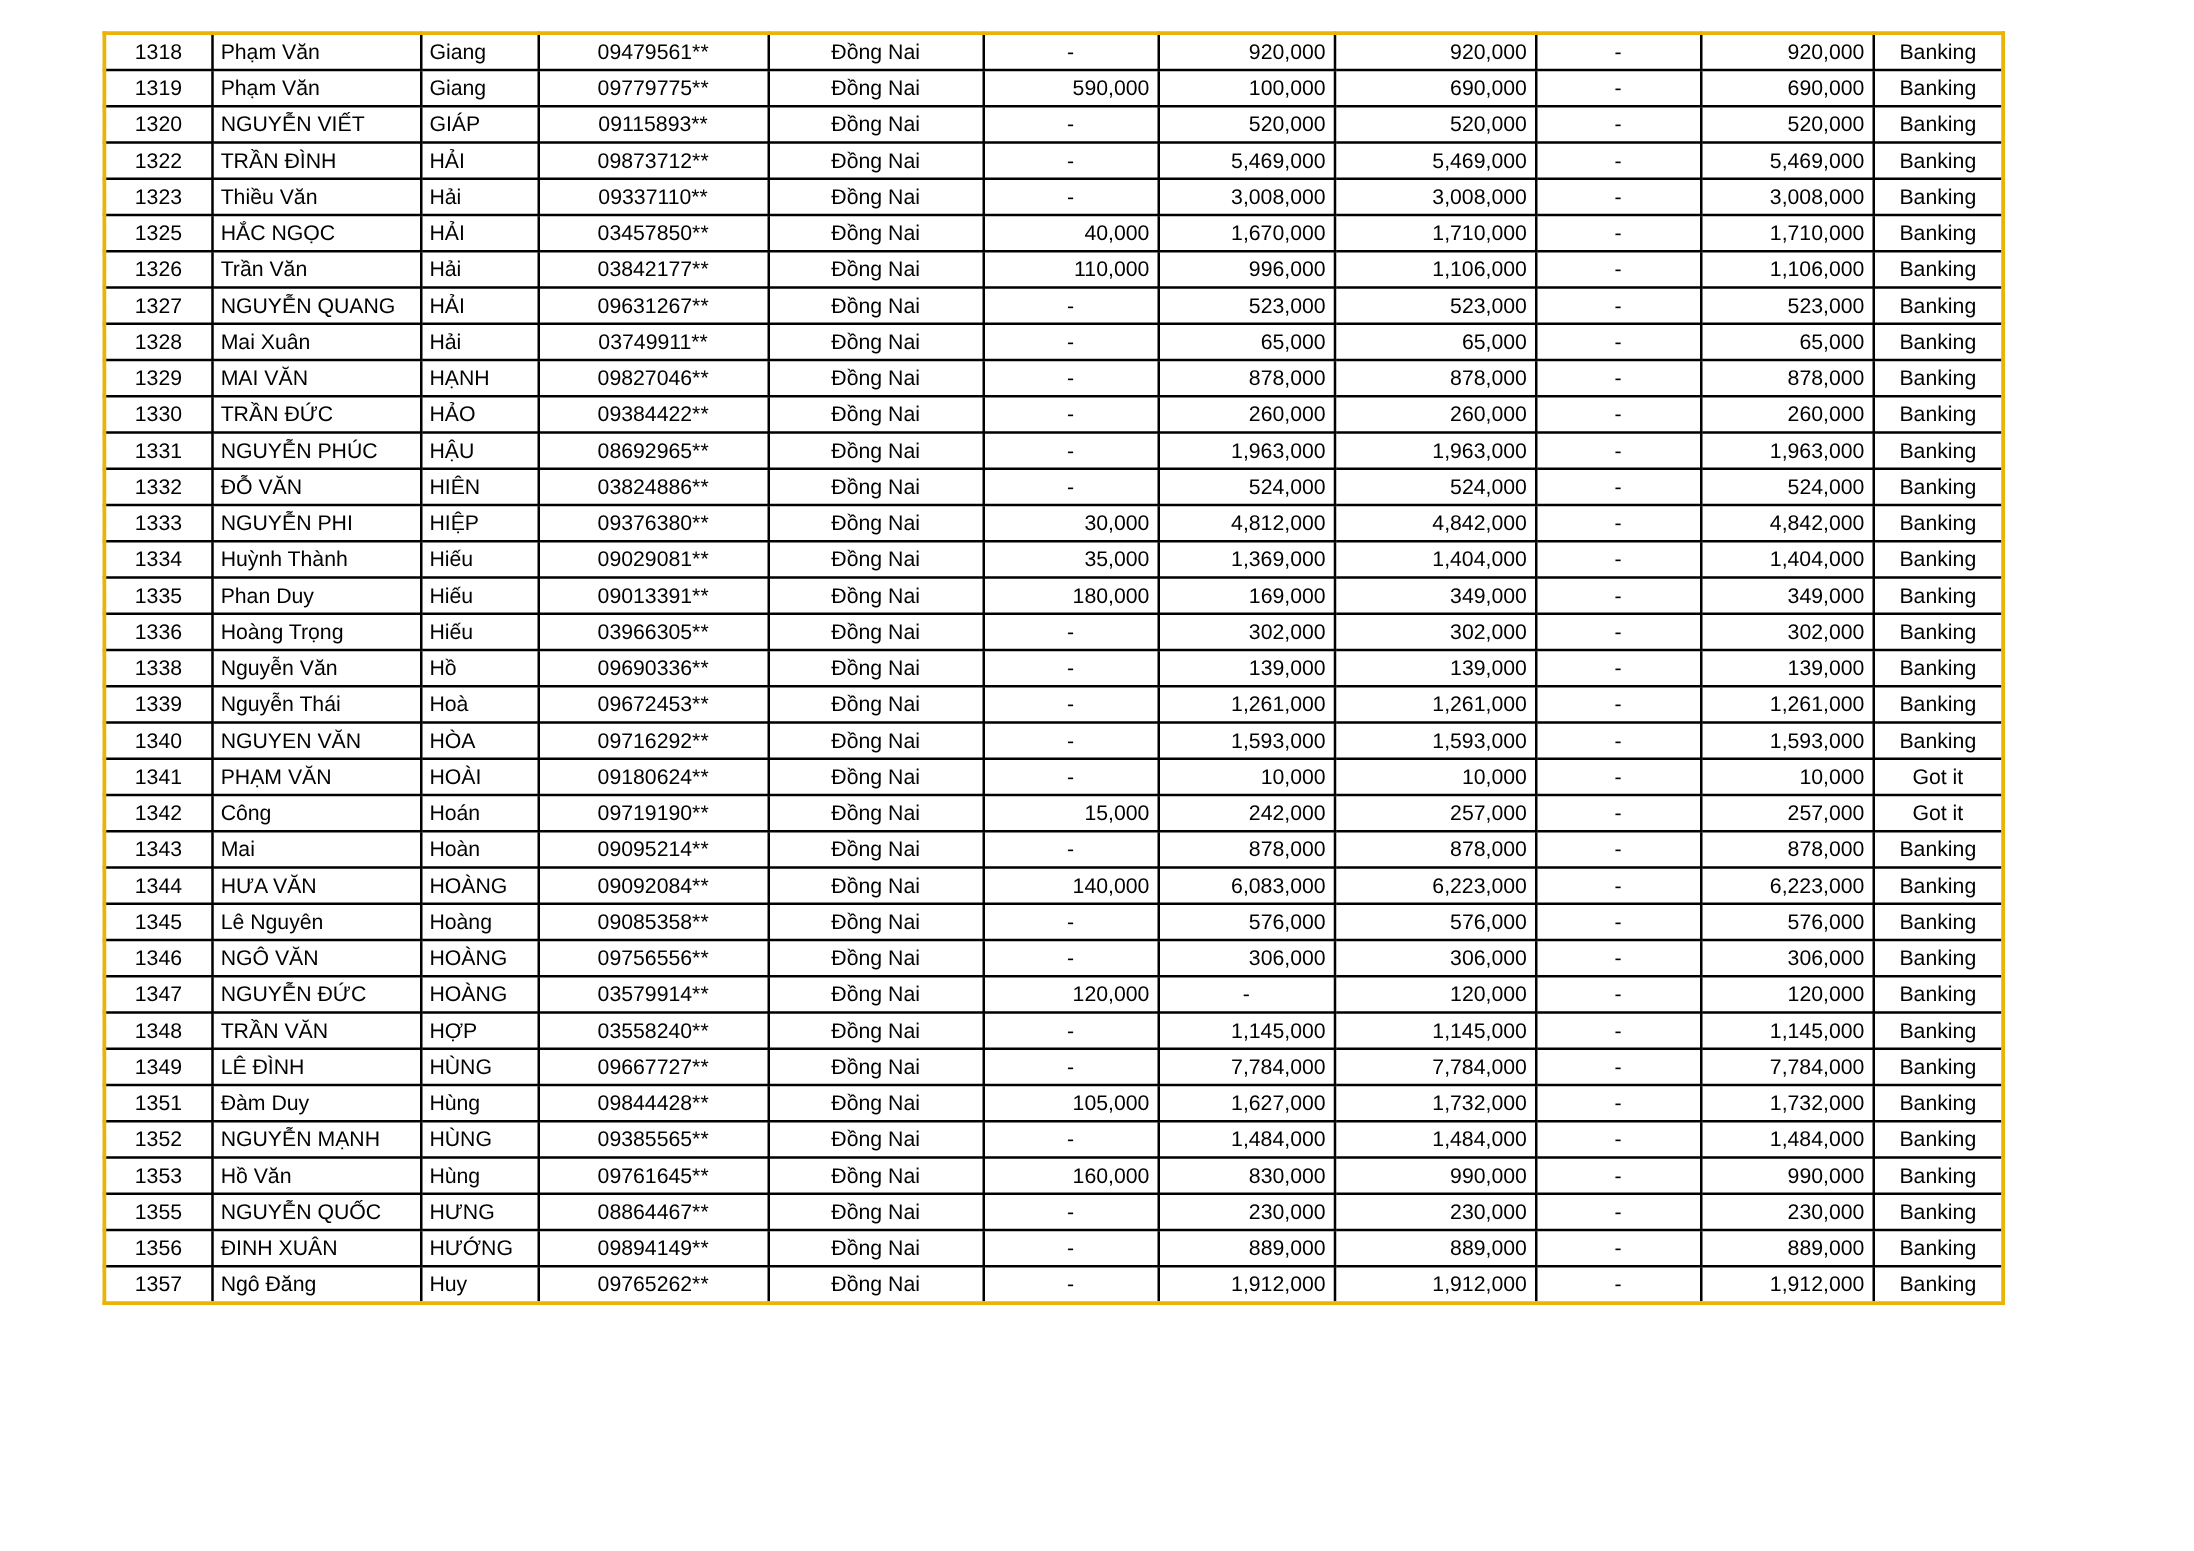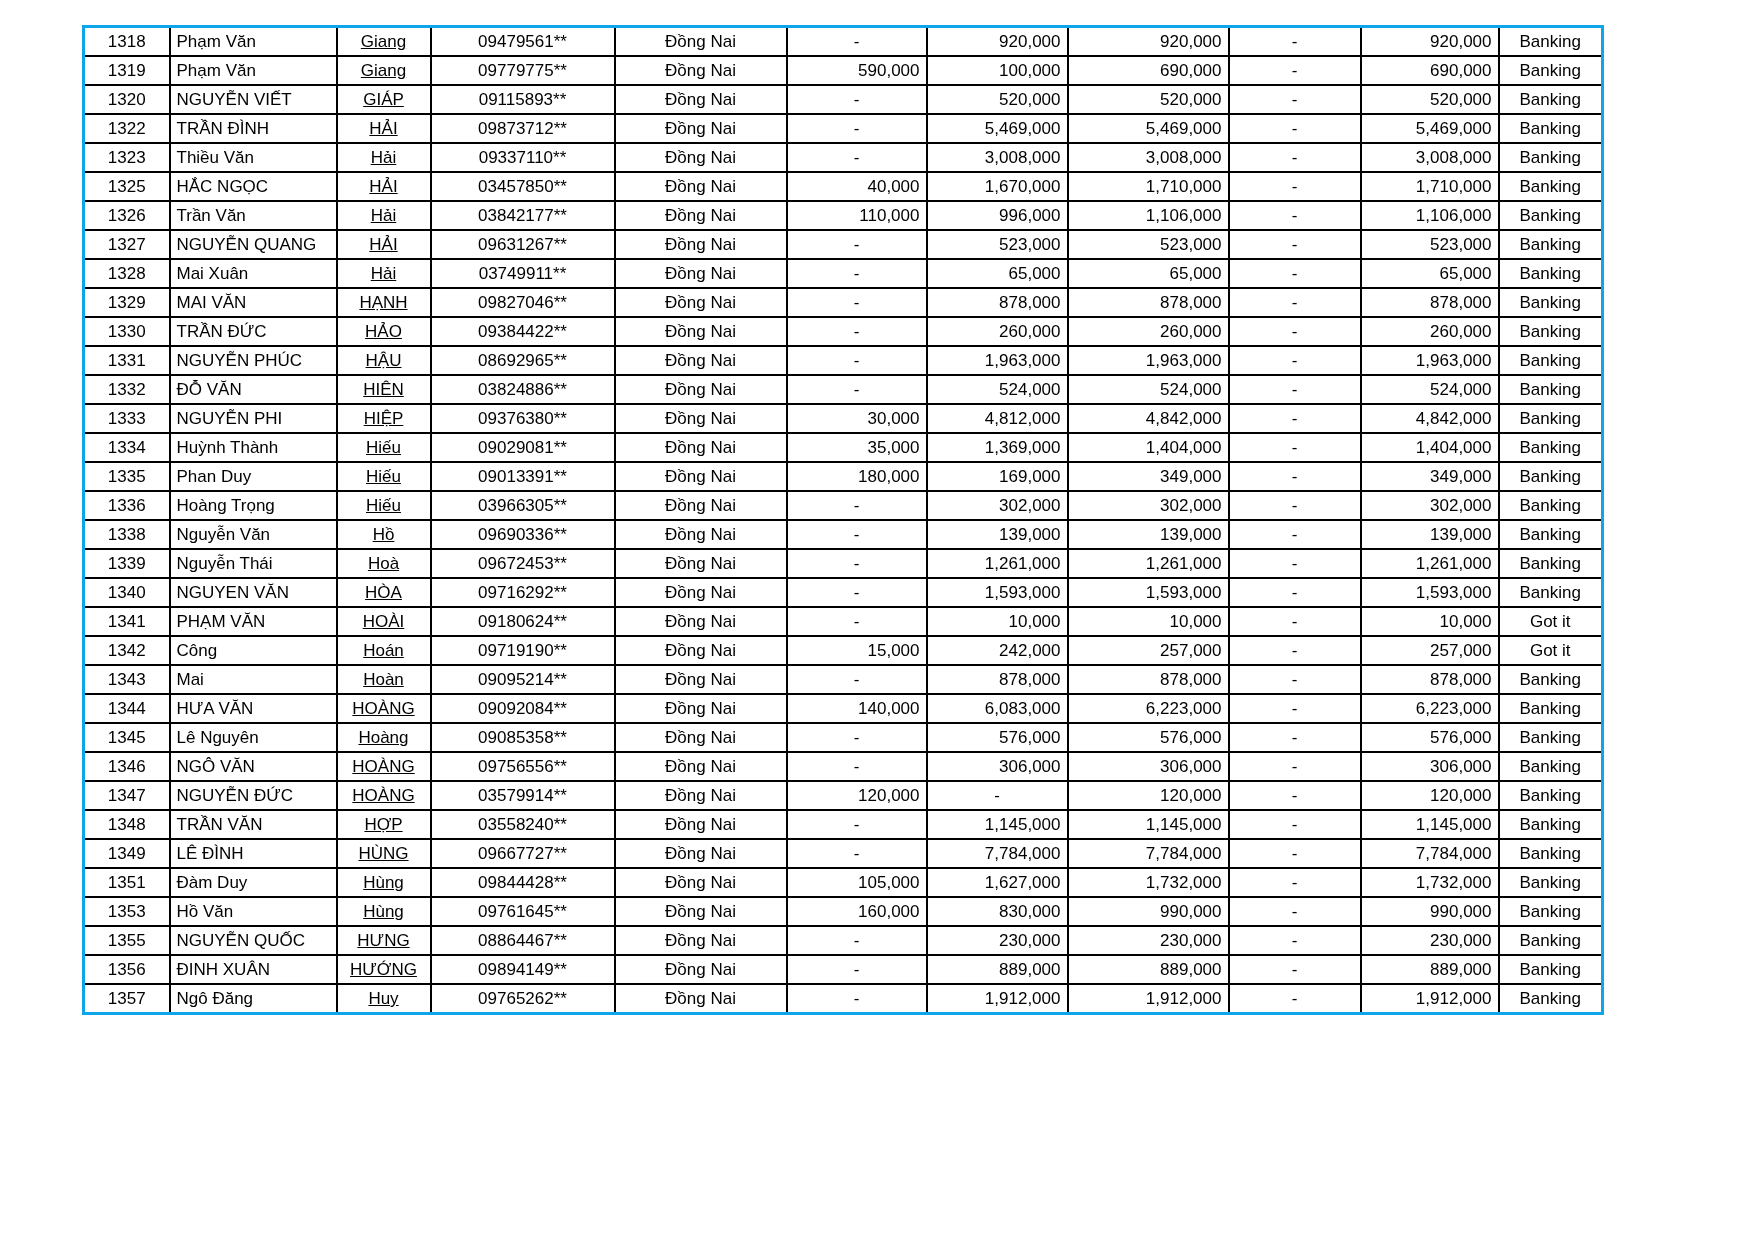--- a/index.html
+++ b/index.html
@@ -6,36 +6,36 @@
   body{
     width:1755px;height:1241px;
     background:#ffffff;
     font-family:"Liberation Sans", sans-serif;
     position:relative;
   }
   .sheet{position:absolute;left:82px;top:25px;}
   table.grid{
     border-collapse:collapse;
     table-layout:fixed;
-    border:3px solid #0ea5e9;
+    border:3px solid #eab308;
     padding-left:42px;
   }
   table.grid td{
     border:2px solid #000;
     height:27px;
     line-height:27px;
     font-size:17px;
     color:#000;
     white-space:nowrap;
     padding:0 6px;
     background:#fff;
   }
   td.c-id{text-align:center;}
   td.c-last{text-align:left;padding-left:7px;}
-  td.c-first{text-align:center;padding-left:7px;text-decoration:underline;}
+  td.c-first{text-align:left;padding-left:7px;}
   td.c-phone{text-align:center;margin-top:28px;}
   td.c-prov{text-align:center;}
   td.c-num{text-align:right;padding-right:11px;}
   td.c-num.dash{text-align:center;padding-right:6px;}
   td.c-status{text-align:center;}
 </style>
 </head>
 <body>
 
 <div class="sheet">
@@ -438,20 +438,33 @@
           <td class="c-phone">09844428**</td>
           <td class="c-prov">Đồng Nai</td>
           <td class="c-num">105,000</td>
           <td class="c-num">1,627,000</td>
           <td class="c-num">1,732,000</td>
           <td class="c-num dash">-</td>
           <td class="c-num">1,732,000</td>
           <td class="c-status">Banking</td>
         </tr>
         <tr>
+          <td class="c-id">1352</td>
+          <td class="c-last">NGUYỄN MẠNH</td>
+          <td class="c-first">HÙNG</td>
+          <td class="c-phone">09385565**</td>
+          <td class="c-prov">Đồng Nai</td>
+          <td class="c-num dash">-</td>
+          <td class="c-num">1,484,000</td>
+          <td class="c-num">1,484,000</td>
+          <td class="c-num dash">-</td>
+          <td class="c-num">1,484,000</td>
+          <td class="c-status">Banking</td>
+        </tr>
+        <tr>
           <td class="c-id">1353</td>
           <td class="c-last">Hồ Văn</td>
           <td class="c-first">Hùng</td>
           <td class="c-phone">09761645**</td>
           <td class="c-prov">Đồng Nai</td>
           <td class="c-num">160,000</td>
           <td class="c-num">830,000</td>
           <td class="c-num">990,000</td>
           <td class="c-num dash">-</td>
           <td class="c-num">990,000</td>

